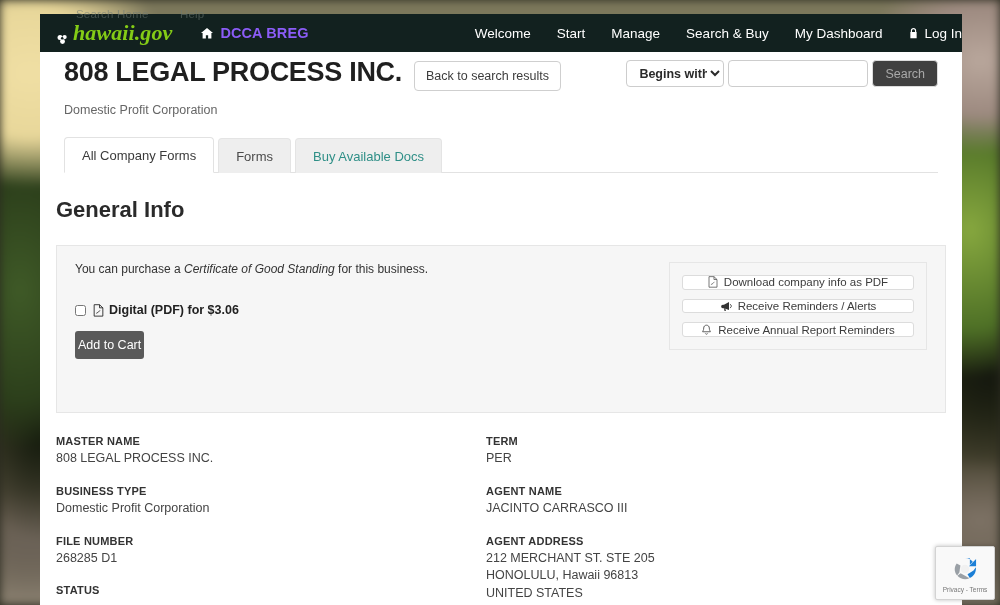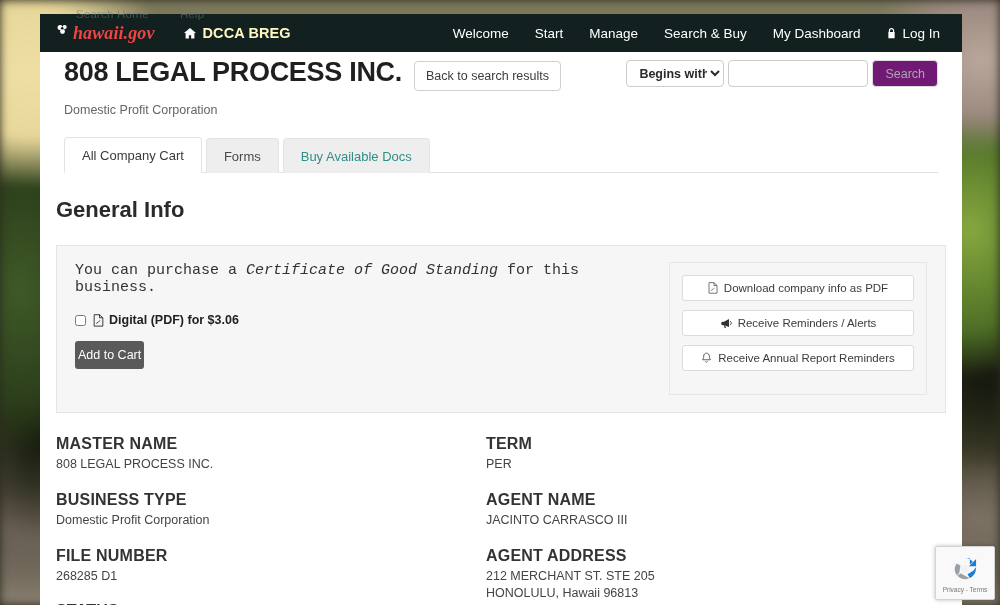--- a/index.html
+++ b/index.html
@@ -53,48 +53,47 @@
     font-size: 11.5px;
     color: #6d7a74;
     opacity: .55;
     letter-spacing: .2px;
     white-space: nowrap;
   }
   .ghost-links span { margin-right: 28px; }
 
   .brand {
     display: flex;
-    align-items: flex-start;
+    align-items: flex-end;
     margin-left: 16px;
-    color: #ef4444;
+    color: #84cc16;
     font-family: "Liberation Serif", serif;
     font-style: italic;
     font-weight: bold;
-    font-size: 18px;
+    font-size: 22px;
     letter-spacing: .1px;
   }
   .brand .flower { margin-right: 4px; font-size: 13px; font-style: normal; line-height: 1; display:inline-block; }
 
   .breg {
     display: flex;
     align-items: center;
     gap: 6px;
     margin-left: 28px;
-    color: #fef9c3;
+    color: #8b5cf6;
     font-size: 14.5px;
     font-weight: bold;
     letter-spacing: .1px;
   }
 
   .navlinks {
     margin-left: auto;
     display: flex;
     align-items: flex-end;
     gap: 26px;
-    padding-right: 22px;
   }
   .navlinks a {
     color: #fff;
     font-size: 13.5px;
     text-decoration: none;
     white-space: nowrap;
     display: flex;
     align-items: center;
     gap: 5px;
   }
@@ -177,21 +176,21 @@
     font-size: 12.5px;
     padding: 0 8px;
     background: #fff;
   }
   #search-btn {
     height: 27px;
     padding: 0 12px;
     font-size: 12.5px;
     font-family: inherit;
     color: #a8a8a8;
-    background: #701a75;
+    background: #404040;
     border: 1px solid #dcdcdc;
     border-radius: 4px;
     cursor: pointer;
   }
 
   
   .tabs {
     display: flex;
     align-items: flex-end;
     margin-top: 19px;
@@ -236,24 +235,23 @@
     margin-top: 22px;
     background: #f6f6f6;
     border: 1px solid #e6e6e6;
     height: 168px;
     display: flex;
     padding: 16px 18px;
     position: relative;
   }
   .cert-left { flex: 1; }
   .cert-line {
-    font-size: 15px;
+    font-size: 12px;
     color: #333;
-    margin-bottom: 17px;
-    font-family: Liberation Mono, monospace;
+    margin-bottom: 27px;
   }
   .cert-line i { font-style: italic; }
 
   .cbrow {
     display: flex;
     align-items: center;
     font-size: 12.5px;
     color: #222;
     margin-bottom: 11px;
     gap: 5px;
@@ -279,21 +277,21 @@
 
   .cert-right {
     width: 258px;
     border: 1px solid #e6e6e6;
     background: #f6f6f6;
     padding: 12px;
     display: flex;
     flex-direction: column;
     gap: 9px;
     align-self: flex-start;
-    height: 133px;
+    height: 88px;
   }
   .actbtn {
     background: #fff;
     border: 1px solid #dcdcdc;
     border-radius: 3px;
     font-family: inherit;
     font-size: 11.5px;
     color: #3c3c3c;
     height: 26px;
     display: flex;
@@ -306,21 +304,21 @@
 
   
   #info-grid {
     margin-top: 22px;
     display: flex;
     column-gap: 0;
   }
   .info-col { width: 430px; }
   .field { margin-bottom: 17px; }
   .field-label {
-    font-size: 16px;
+    font-size: 11px;
     font-weight: bold;
     color: #333;
     letter-spacing: .2px;
     margin-bottom: 3px;
   }
   .field-value {
     font-size: 12.5px;
     color: #444;
     line-height: 1.42;
   }
@@ -407,21 +405,21 @@
     </div>
 
     <div class="titlerow">
       <div id="company-title">808 LEGAL PROCESS INC.</div>
       <button id="back-btn">Back to search results</button>
     </div>
 
     <div id="subtitle">Domestic Profit Corporation</div>
 
     <div class="tabs">
-      <div class="tab active">All Company Cart</div>
+      <div class="tab active">All Company Forms</div>
       <div class="tab inactive">Forms</div>
       <div class="tab inactive teal">Buy Available Docs</div>
     </div>
   </div>
 
   <div class="bodypad">
     <h2 id="general-info-heading">General Info</h2>
 
     <div id="cert-panel">
 

